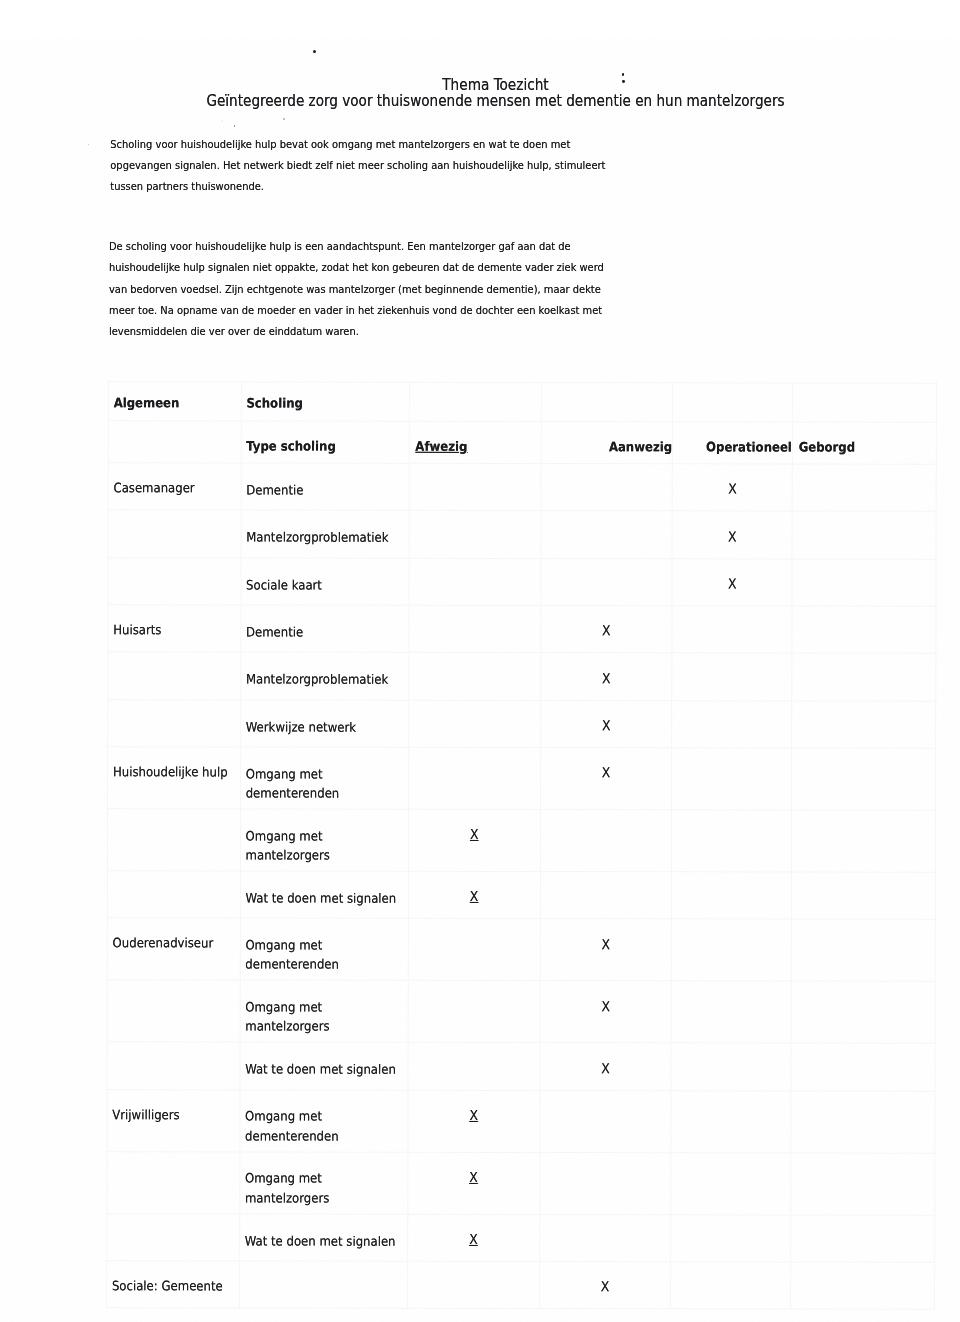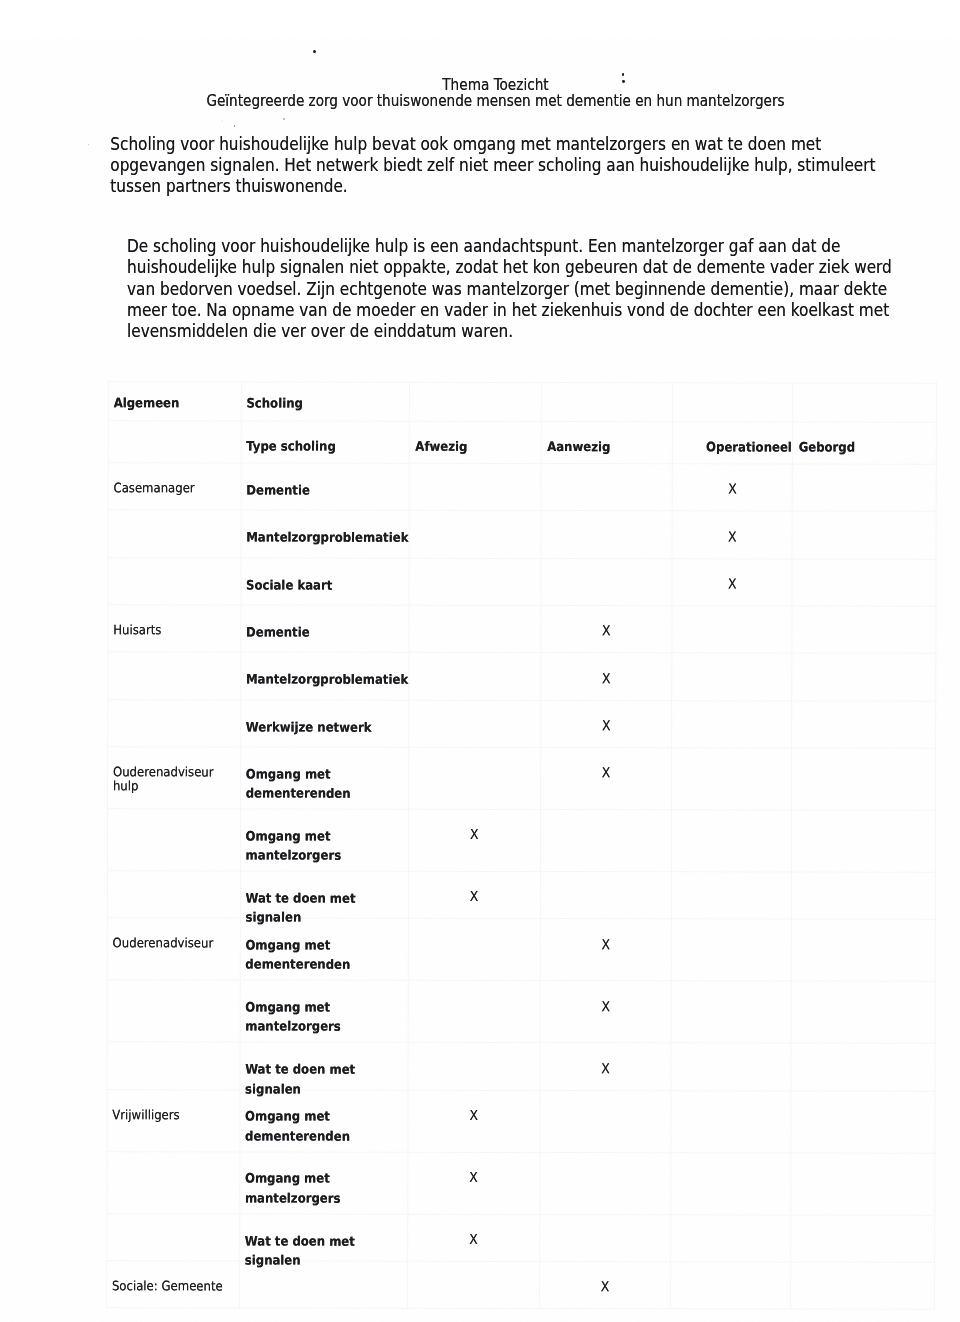--- a/index.html
+++ b/index.html
@@ -11,67 +11,67 @@
   }
   .page{position:absolute;inset:0;
         -webkit-font-smoothing:antialiased;
         filter:blur(0.22px) contrast(1.04);margin-top:38px;}
   .doc-title{position:absolute;left:0;width:991px;text-align:center;
     font-size:15.2px;line-height:16px;color:#1e2023;
     text-shadow:0 0 0.5px rgba(25,27,30,0.85);}
   .doc-subtitle{position:absolute;left:0;width:991px;text-align:center;
     font-size:15.1px;line-height:16px;color:#1e2023;
     text-shadow:0 0 0.5px rgba(25,27,30,0.85);}
-  .para{position:absolute;font-size:17px;color:#17191c;white-space:nowrap;
+  .para{position:absolute;font-size:11px;color:#17191c;white-space:nowrap;
         text-shadow:0 0 0.45px rgba(20,22,25,0.7);}
   .pline{height:21.15px;line-height:21.15px;}
 
   #table-root{position:absolute;left:106.9px;top:343.7px;
               transform:rotate(0.11deg);transform-origin:414px 463px;}
   .tbl{border-collapse:collapse;table-layout:fixed;width:829px;
        font-size:13px;color:#1e2023;
        text-shadow:0 0 0.5px rgba(25,27,30,0.8);}
   .tbl td{border:1px solid #f2f2f2;vertical-align:top;padding:0;box-sizing:border-box;}
   .tbl .c0{width:132px;}
   .tbl .c1{width:167px;}
-  .tbl .c2{width:131px;}
-  .tbl .c3{width:131px;}
+  .tbl .c2{width:131px;text-decoration:underline;}
+  .tbl .c3{width:131px;text-align:right;}
   .tbl .c4{width:119px;text-align:right;}
   .tbl .c5{width:143px;}
   .tbl .hd{font-weight:bold;}
   .tbl tr{height:47.35px;}
   .tbl tr.tall{height:62px;}
   .tbl tr.hrow1{height:38.6px;}
   .tbl tr.hrow2{height:42.3px;}
   .tbl .c0,.tbl .c1{padding-left:4.8px;}
   .tbl tr.hrow1 td{padding-top:13.6px;line-height:14px;}
   .tbl tr.hrow2 td{padding-top:18.6px;line-height:14px;}
   .tbl tr.hrow2 .c2,.tbl tr.hrow2 .c3,.tbl tr.hrow2 .c4,.tbl tr.hrow2 .c5{padding-left:5.8px;}
   .tbl .grp{padding-top:18px;line-height:14px;}
   .tbl .typ{padding-top:17px;}
-  .tbl .typ .tline{line-height:19.4px;height:19.4px;font-weight:bold;}
+  .tbl .typ .tline{line-height:19.4px;height:19.4px;}
   .tbl tr.tall .typ{padding-top:16.6px;}
   .tbl .mk{text-align:center;padding-top:17.5px;line-height:14px;font-size:13.8px;}
   .pageno{position:absolute;font-size:20.6px;line-height:21px;color:#16181b;text-shadow:0 0 0.9px rgba(18,20,23,1);}
   #scan-marks{position:absolute;inset:0;pointer-events:none;}
   .speck{position:absolute;border-radius:50%;background:#141414;}
   #paper-grain{position:absolute;inset:0;pointer-events:none;opacity:0.055;mix-blend-mode:multiply;}
 </style>
 </head>
 <body>
 
 <div class="page">
   <div class="doc-title" style="top:38.5px">Thema Toezicht</div>
   <div class="doc-subtitle" style="top:55px">Geïntegreerde zorg voor thuiswonende mensen met dementie en hun mantelzorgers</div>
   <div class="para" id="p1" style="left:110.3px;top:96px;width:790px">
       <div class="pline">Scholing voor huishoudelijke hulp bevat ook omgang met mantelzorgers en wat te doen met</div>
       <div class="pline">opgevangen signalen. Het netwerk biedt zelf niet meer scholing aan huishoudelijke hulp, stimuleert</div>
       <div class="pline">tussen partners thuiswonende.</div>
     </div>
-  <div class="para" id="p2" style="left:127px;top:198.3px;width:790px">
+  <div class="para" id="p2" style="left:109px;top:198.3px;width:790px">
       <div class="pline">De scholing voor huishoudelijke hulp is een aandachtspunt. Een mantelzorger gaf aan dat de</div>
       <div class="pline">huishoudelijke hulp signalen niet oppakte, zodat het kon gebeuren dat de demente vader ziek werd</div>
       <div class="pline">van bedorven voedsel. Zijn echtgenote was mantelzorger (met beginnende dementie), maar dekte</div>
       <div class="pline">meer toe. Na opname van de moeder en vader in het ziekenhuis vond de dochter een koelkast met</div>
       <div class="pline">levensmiddelen die ver over de einddatum waren.</div>
     </div>
   <div id="table-root">
       <table class="tbl">
         <tbody>
           <tr class="hrow1">
@@ -144,21 +144,21 @@
             <td class="c0 grp"></td>
             <td class="c1 typ">
               <div class="tline">Werkwijze netwerk</div>
             </td>
             <td class="c2 mk"></td>
             <td class="c3 mk">X</td>
             <td class="c4 mk"></td>
             <td class="c5 mk"></td>
           </tr>
           <tr class="tall">
-            <td class="c0 grp">Ouderenadviseur hulp</td>
+            <td class="c0 grp">Huishoudelijke hulp</td>
             <td class="c1 typ">
               <div class="tline">Omgang met</div>
               <div class="tline">dementerenden</div>
             </td>
             <td class="c2 mk"></td>
             <td class="c3 mk">X</td>
             <td class="c4 mk"></td>
             <td class="c5 mk"></td>
           </tr>
           <tr class="tall">

